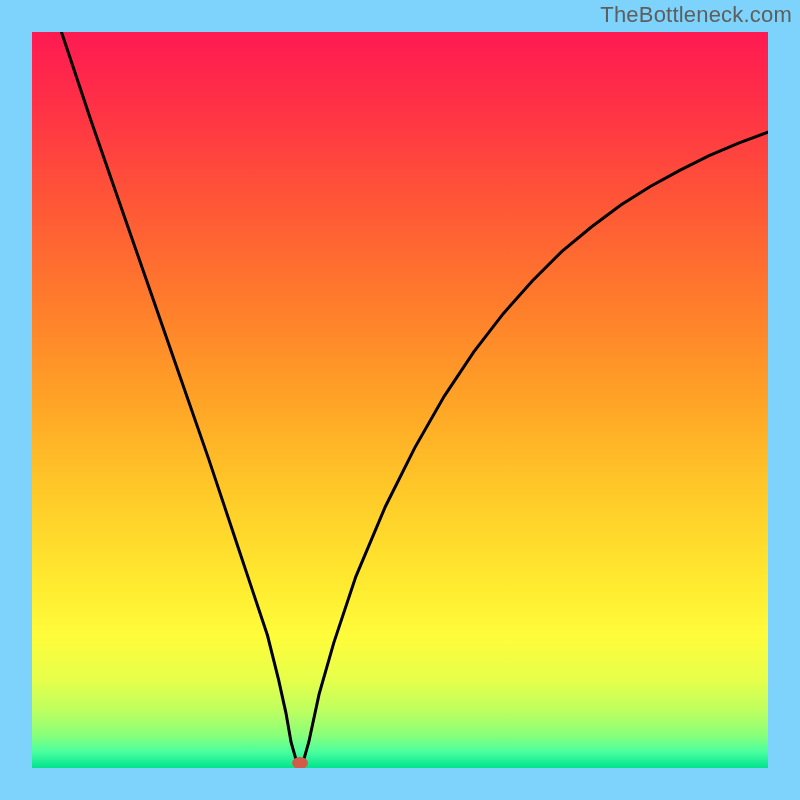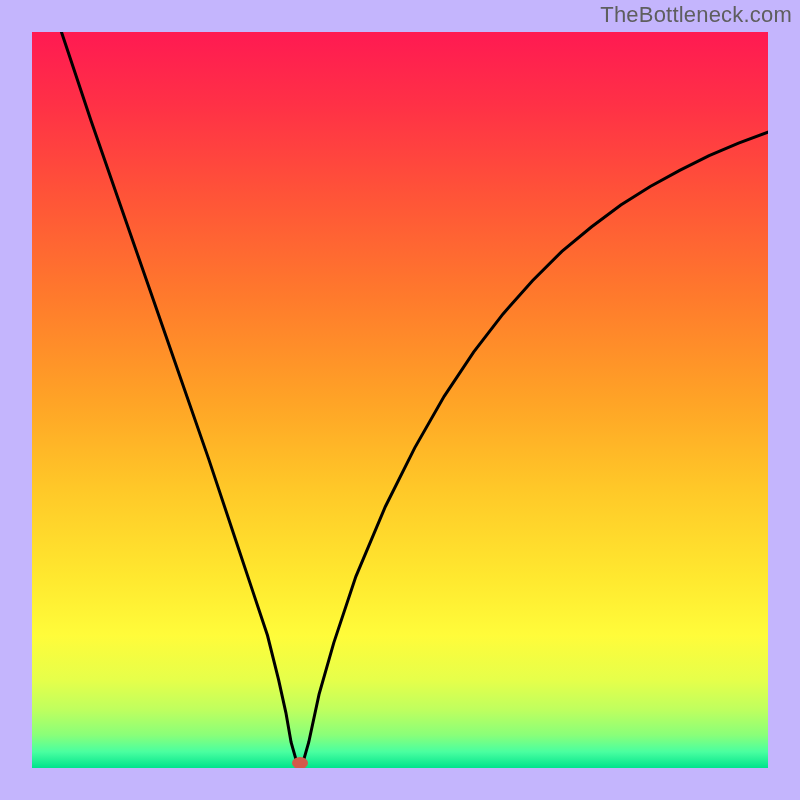--- a/index.html
+++ b/index.html
@@ -8,21 +8,21 @@
     width: 800px;
     height: 800px;
     background: #000;
     overflow: hidden;
     font-family: Arial, Helvetica, sans-serif;
   }
   .frame {
     position: relative;
     width: 800px;
     height: 800px;
-    background: #c4b5fd;
+    background: #7dd3fc;
   }
   .watermark {
     position: absolute;
     top: 2px;
     right: 8px;
     color: #5e5e5e;
     font-size: 22px;
     z-index: 10;
     font-weight: 400;
     letter-spacing: 0.2px;

